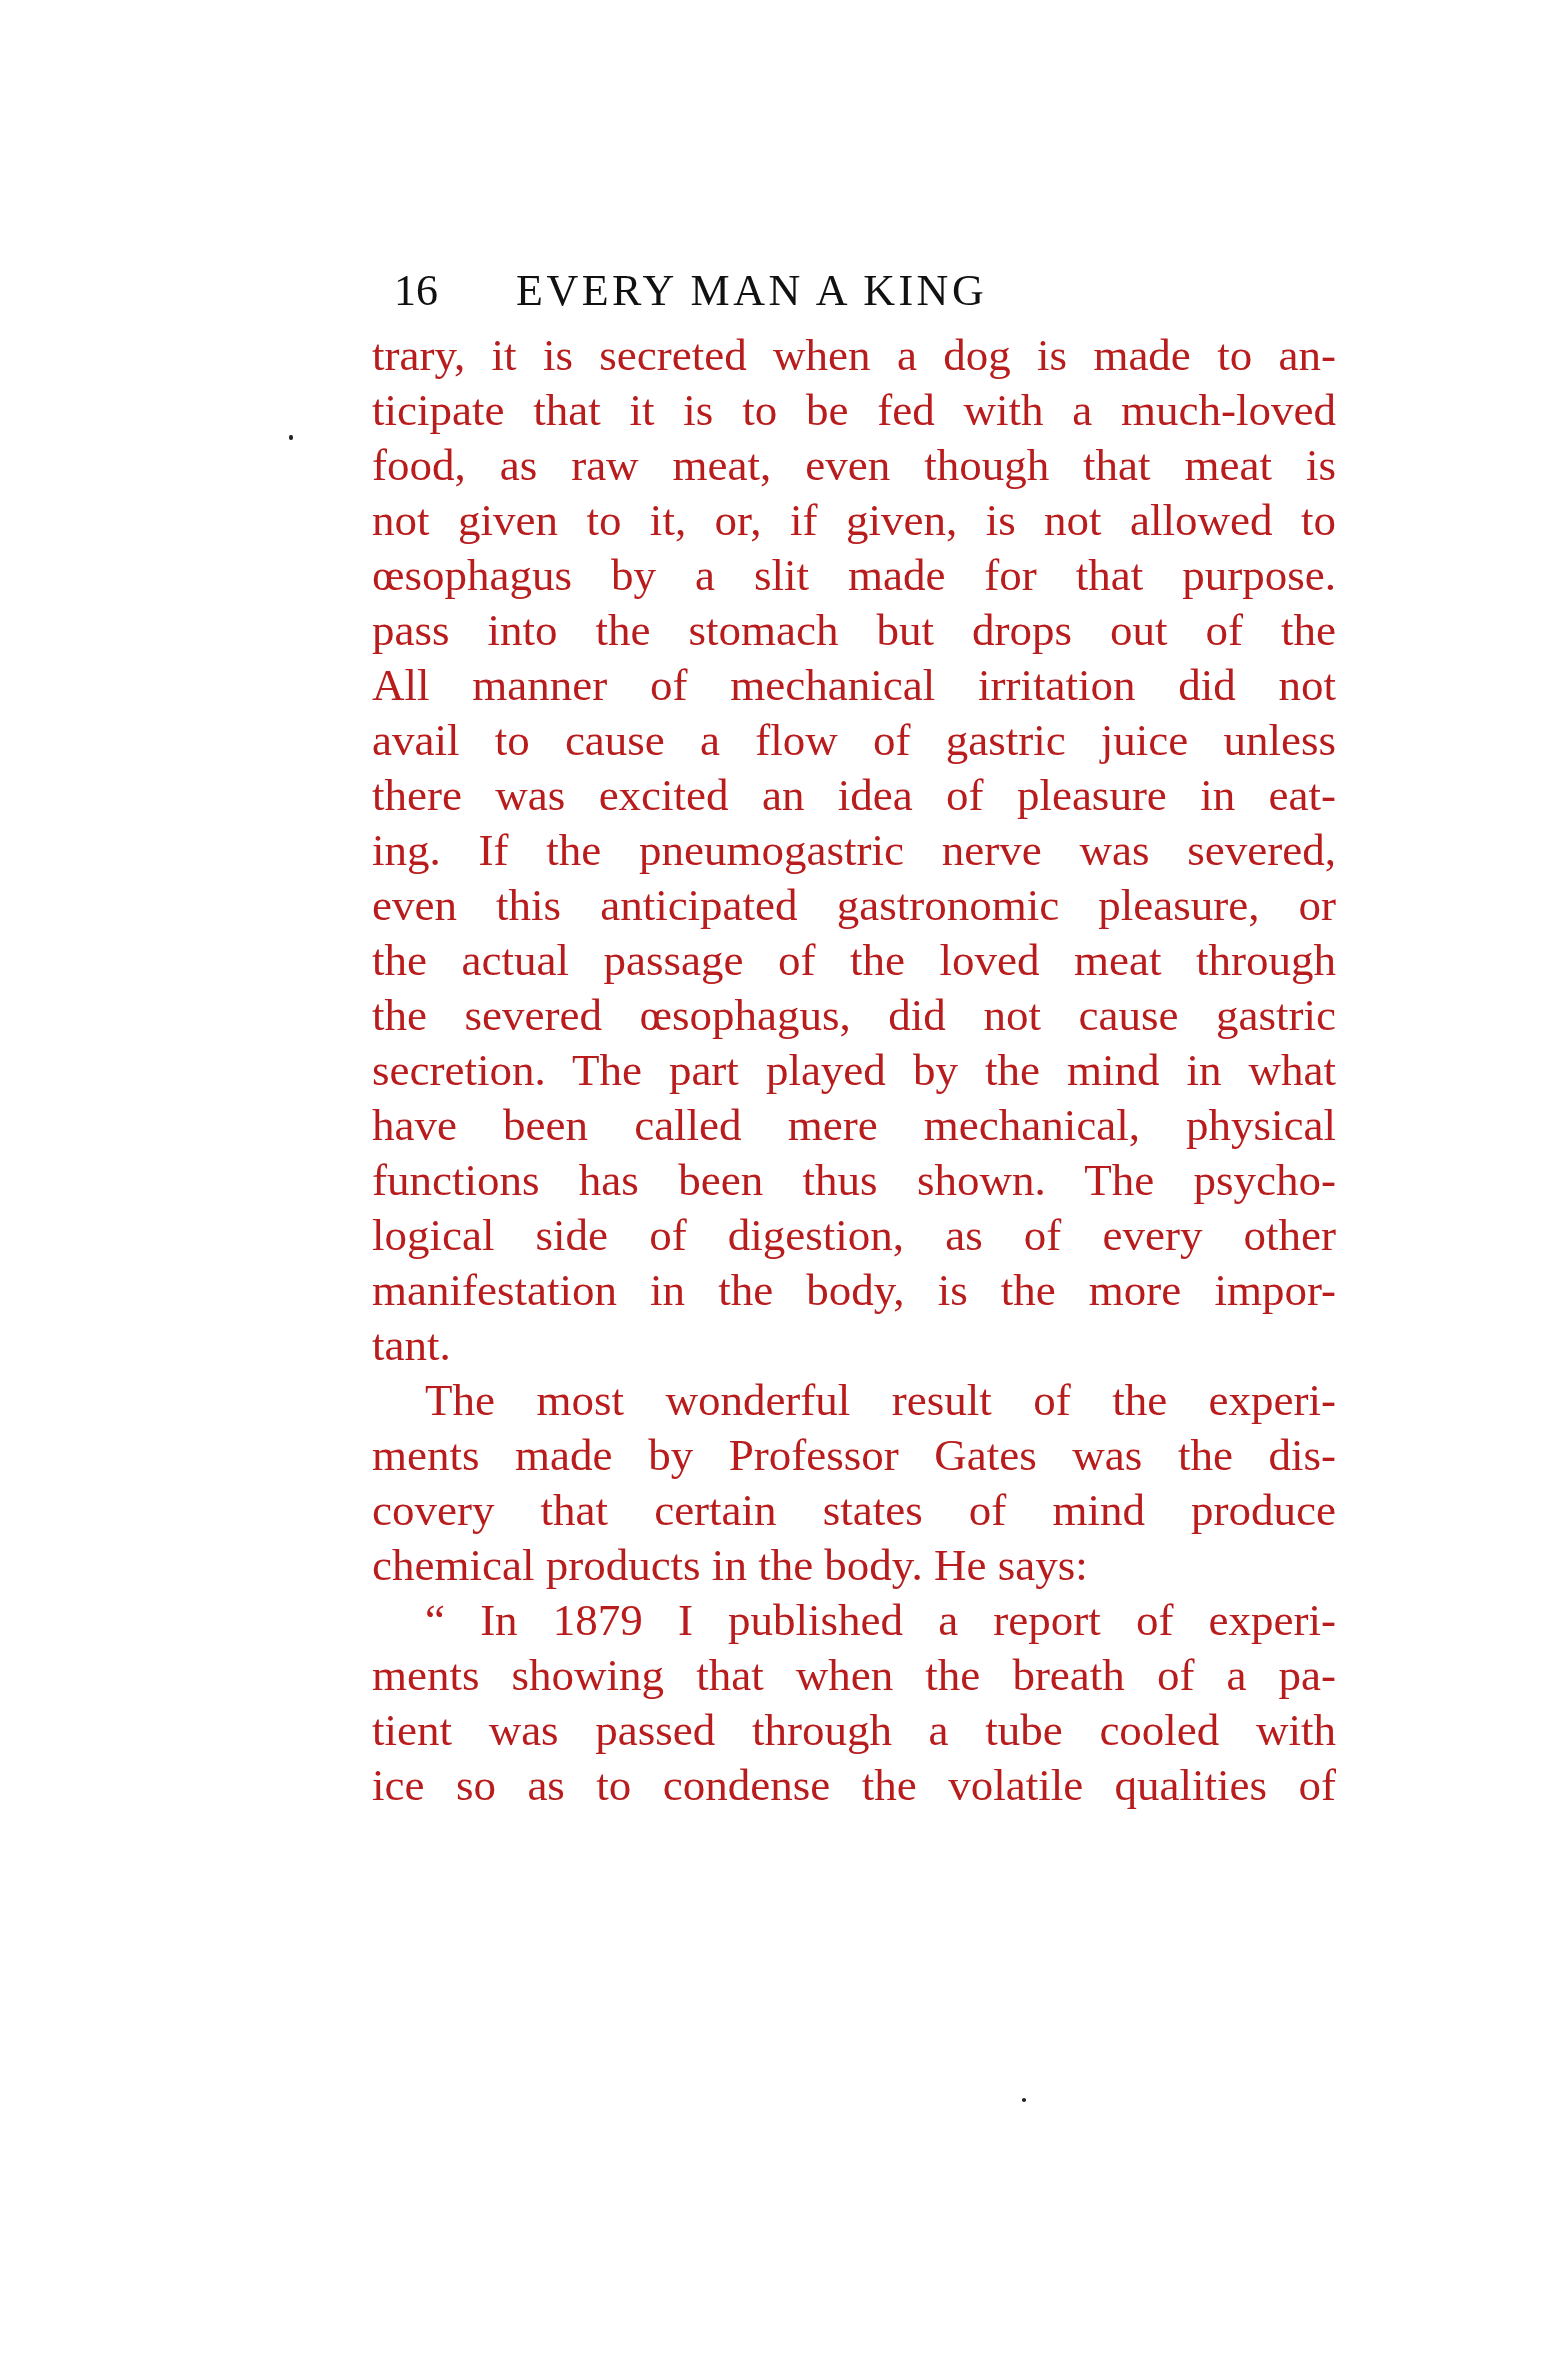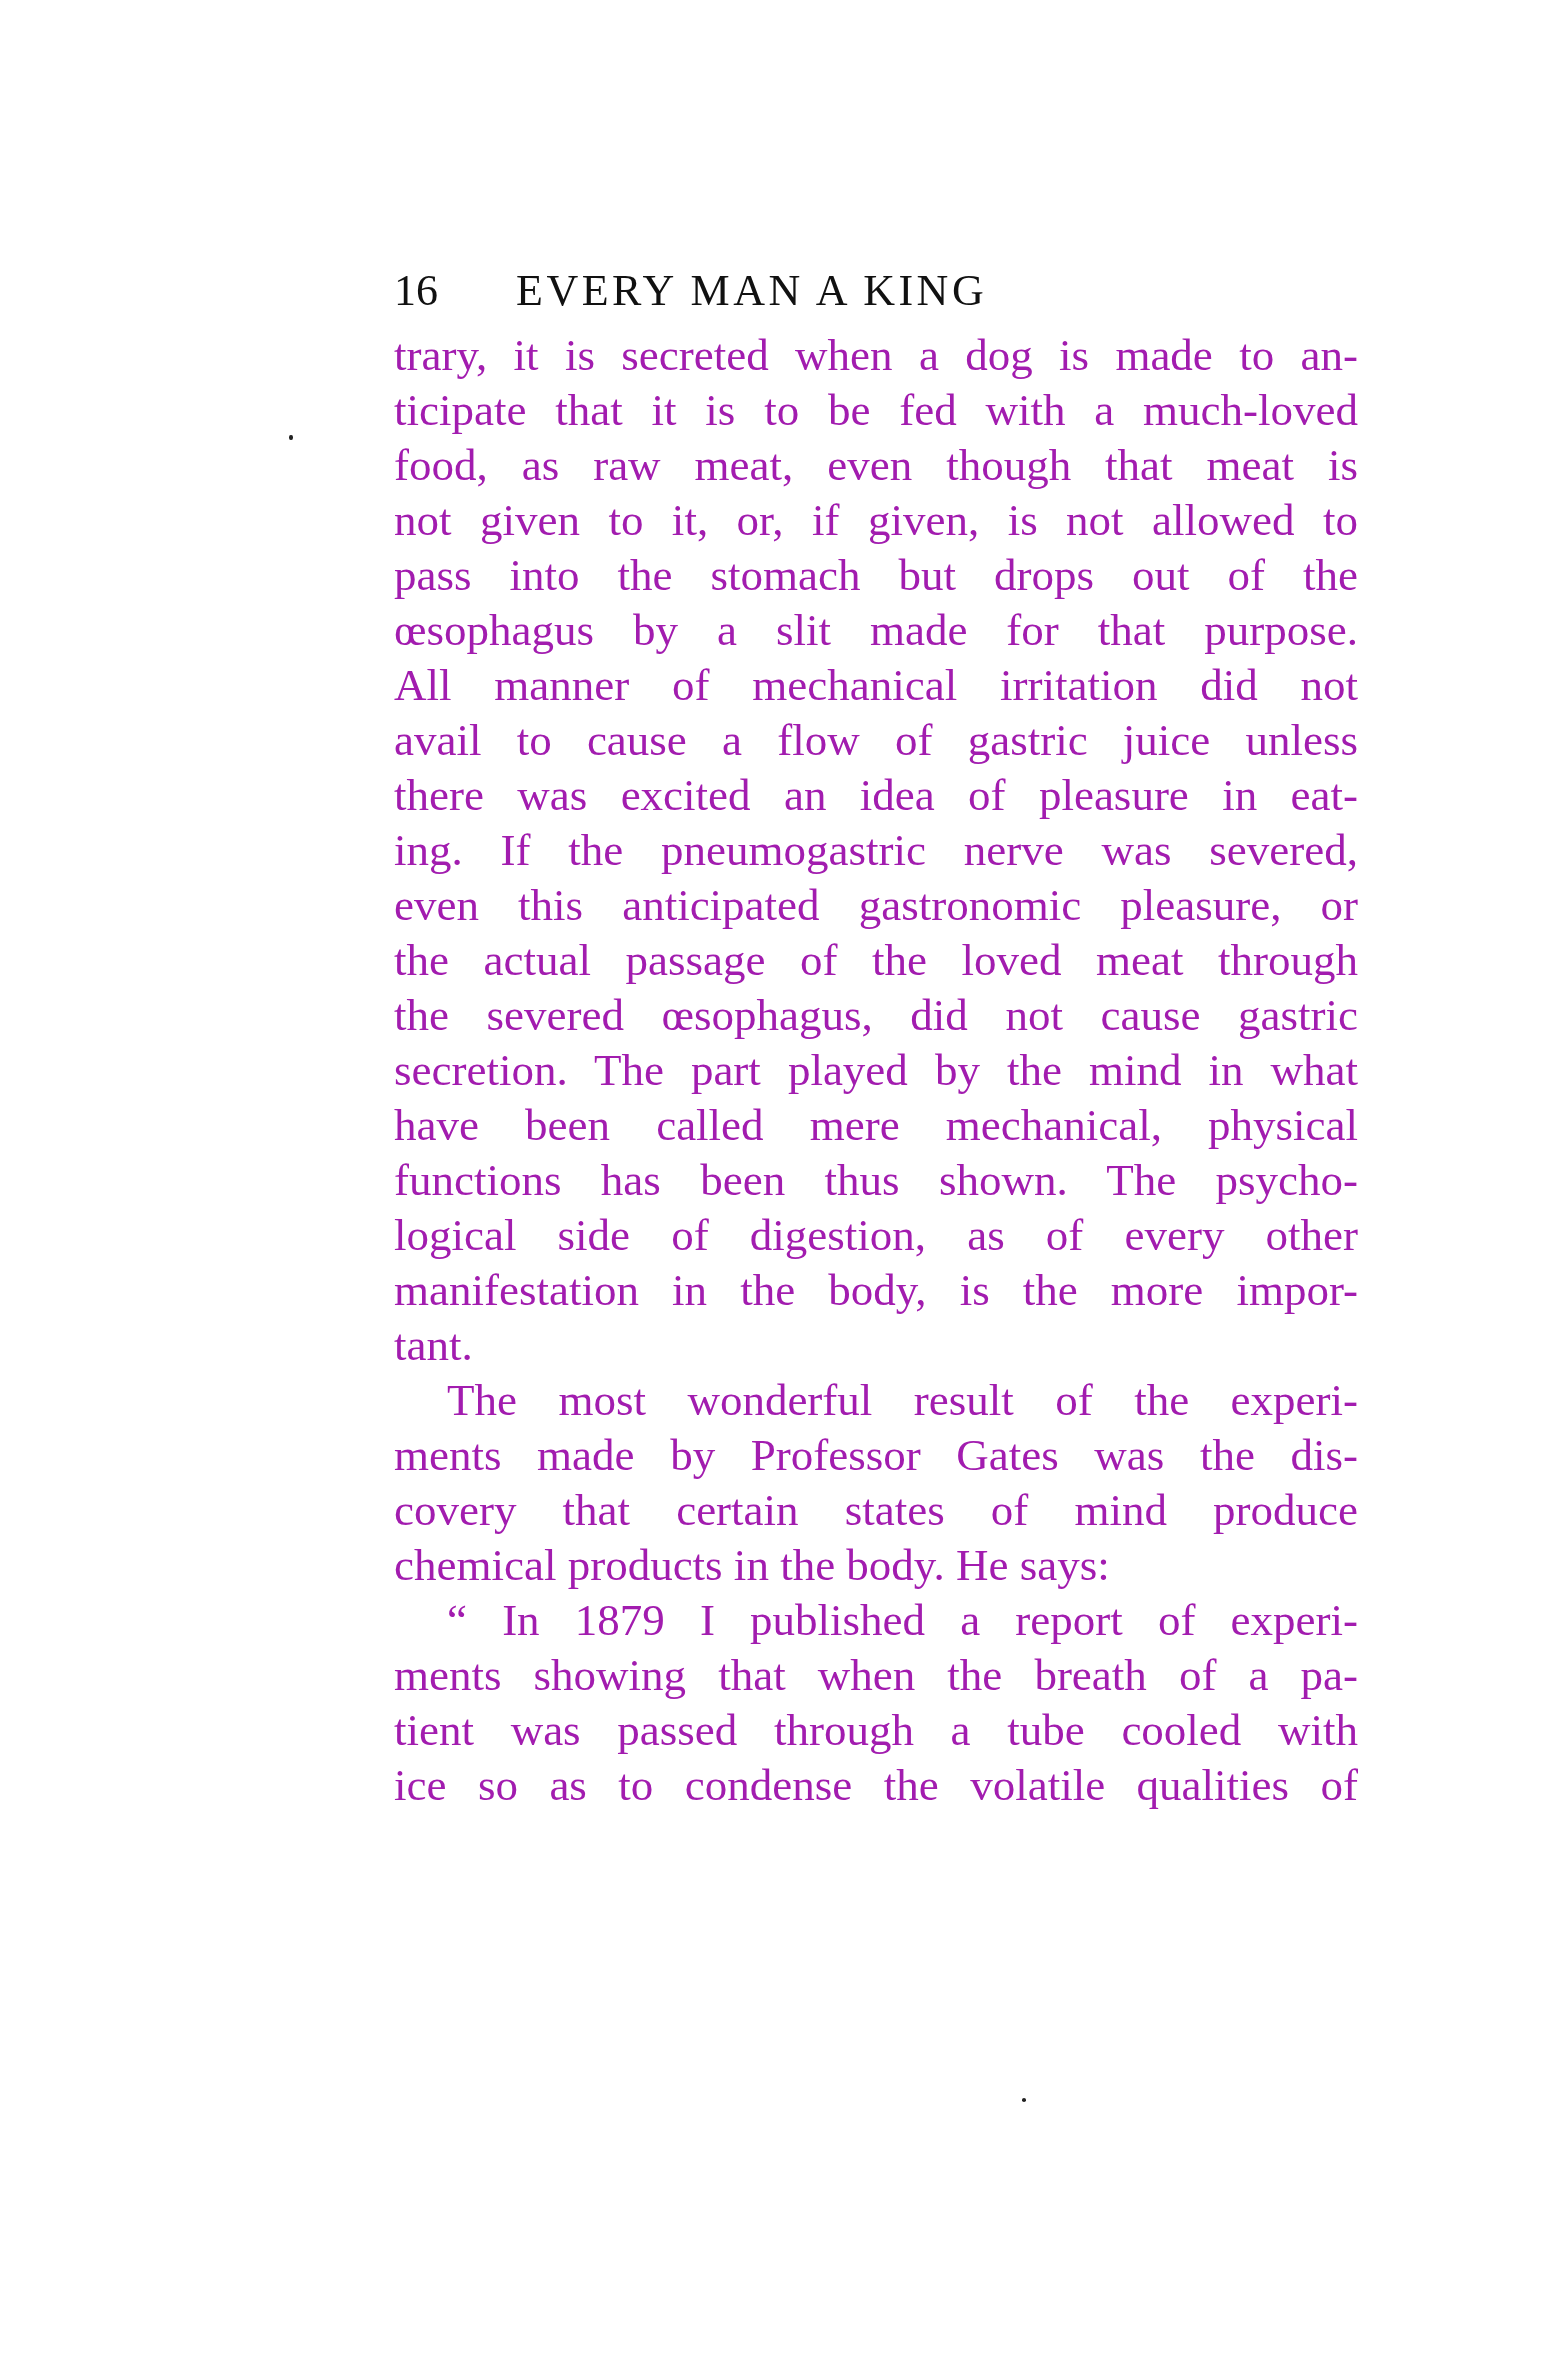--- a/index.html
+++ b/index.html
@@ -2,44 +2,44 @@
 <html style="font-size:9.2px"><head>
 <meta charset="utf-8">
 <style>
   html, body { margin: 0; padding: 0; background: #ffffff; }
   body { width: 1545px; height: 2377px; position: relative; overflow: hidden; }
   .page { position: absolute; left: 0; top: 0; width: 1373px; height: 2377px; background: #ffffff; }
   .running-head { position: absolute; top: 265px; left: 394px; width: 806px; height: 52px;
     font-family: "Liberation Serif", "DejaVu Serif", serif; font-size: 44px; color: #111; }
   .folio { position: absolute; left: 0; top: 0; }
   .head-title { position: absolute; left: 122px; top: 0; letter-spacing: 3.5px; text-align: right; }
-  .body-text { position: absolute; left: 394px; top: 328px; width: 964px;
+  .body-text { position: absolute; left: 372px; top: 328px; width: 964px;
     font-family: "Liberation Serif", "DejaVu Serif", serif; font-size: 45px; line-height: 55px;
-    color: #a21caf; }
+    color: #b91c1c; }
   .line { display: block; white-space: nowrap; text-align: justify; text-align-last: justify; height: 55px; }
   .line.last { text-align-last: left; }
   .line.indent { padding-left: 53px; }
   .speck { position: absolute; background: #222; border-radius: 50%; }
 </style>
 </head>
 <body>
 
 <div class="page">
   <div class="running-head">
     <span class="folio">16</span>
     <span class="head-title">EVERY MAN A KING</span>
   </div>
 
   <div class="body-text">
     <span class="line">trary, it is secreted when a dog is made to an-</span>
     <span class="line">ticipate that it is to be fed with a much-loved</span>
     <span class="line">food, as raw meat, even though that meat is</span>
     <span class="line">not given to it, or, if given, is not allowed to</span>
+    <span class="line">œsophagus by a slit made for that purpose.</span>
     <span class="line">pass into the stomach but drops out of the</span>
-    <span class="line">œsophagus by a slit made for that purpose.</span>
     <span class="line">All manner of mechanical irritation did not</span>
     <span class="line">avail to cause a flow of gastric juice unless</span>
     <span class="line">there was excited an idea of pleasure in eat-</span>
     <span class="line">ing. If the pneumogastric nerve was severed,</span>
     <span class="line">even this anticipated gastronomic pleasure, or</span>
     <span class="line">the actual passage of the loved meat through</span>
     <span class="line">the severed œsophagus, did not cause gastric</span>
     <span class="line">secretion. The part played by the mind in what</span>
     <span class="line">have been called mere mechanical, physical</span>
     <span class="line">functions has been thus shown. The psycho-</span>

